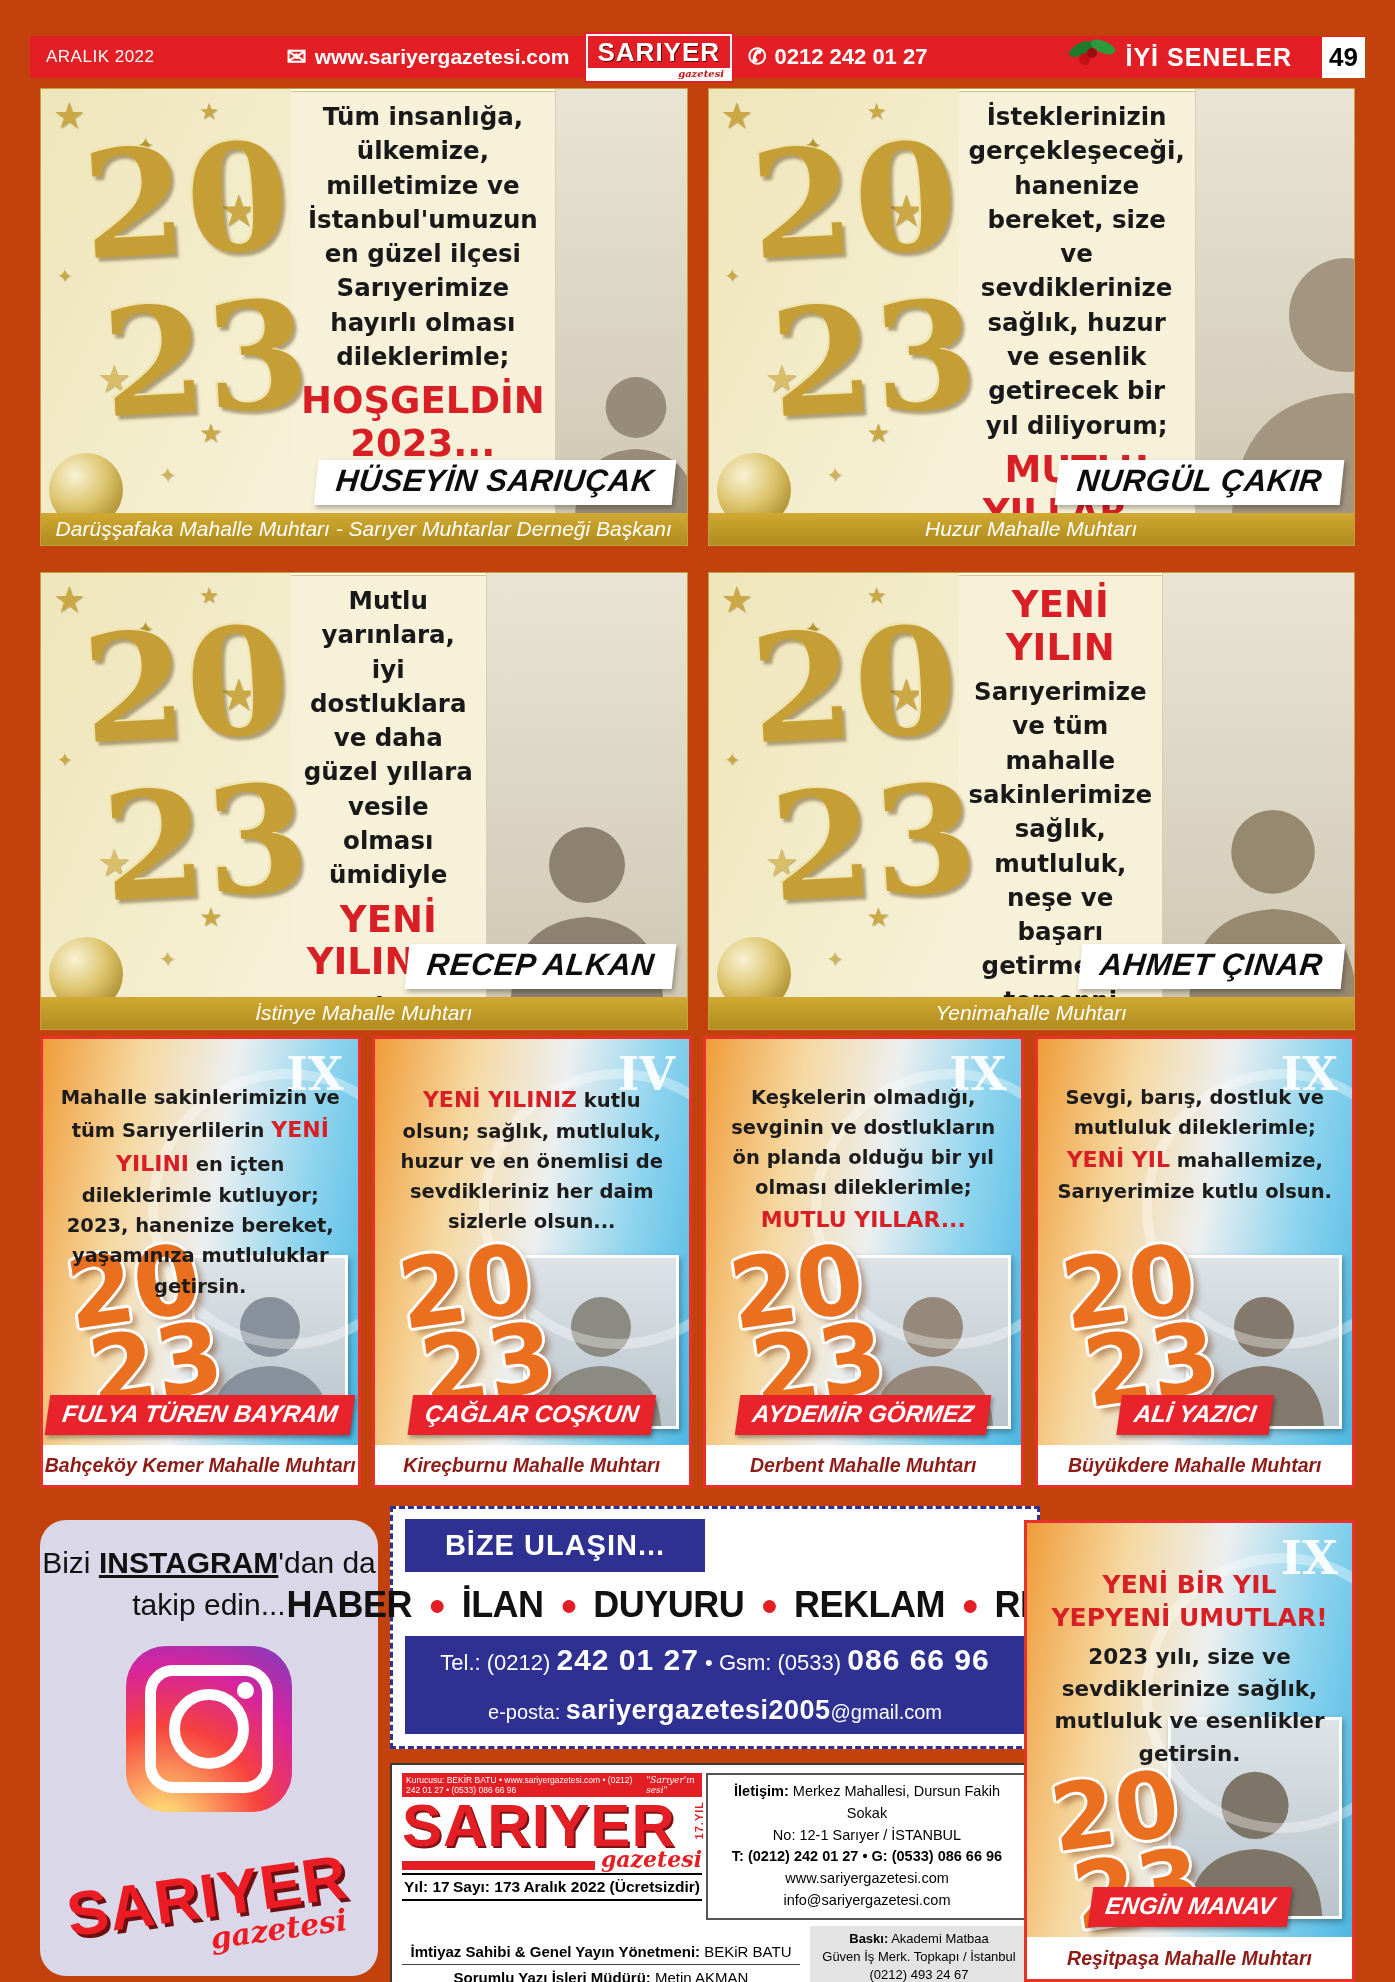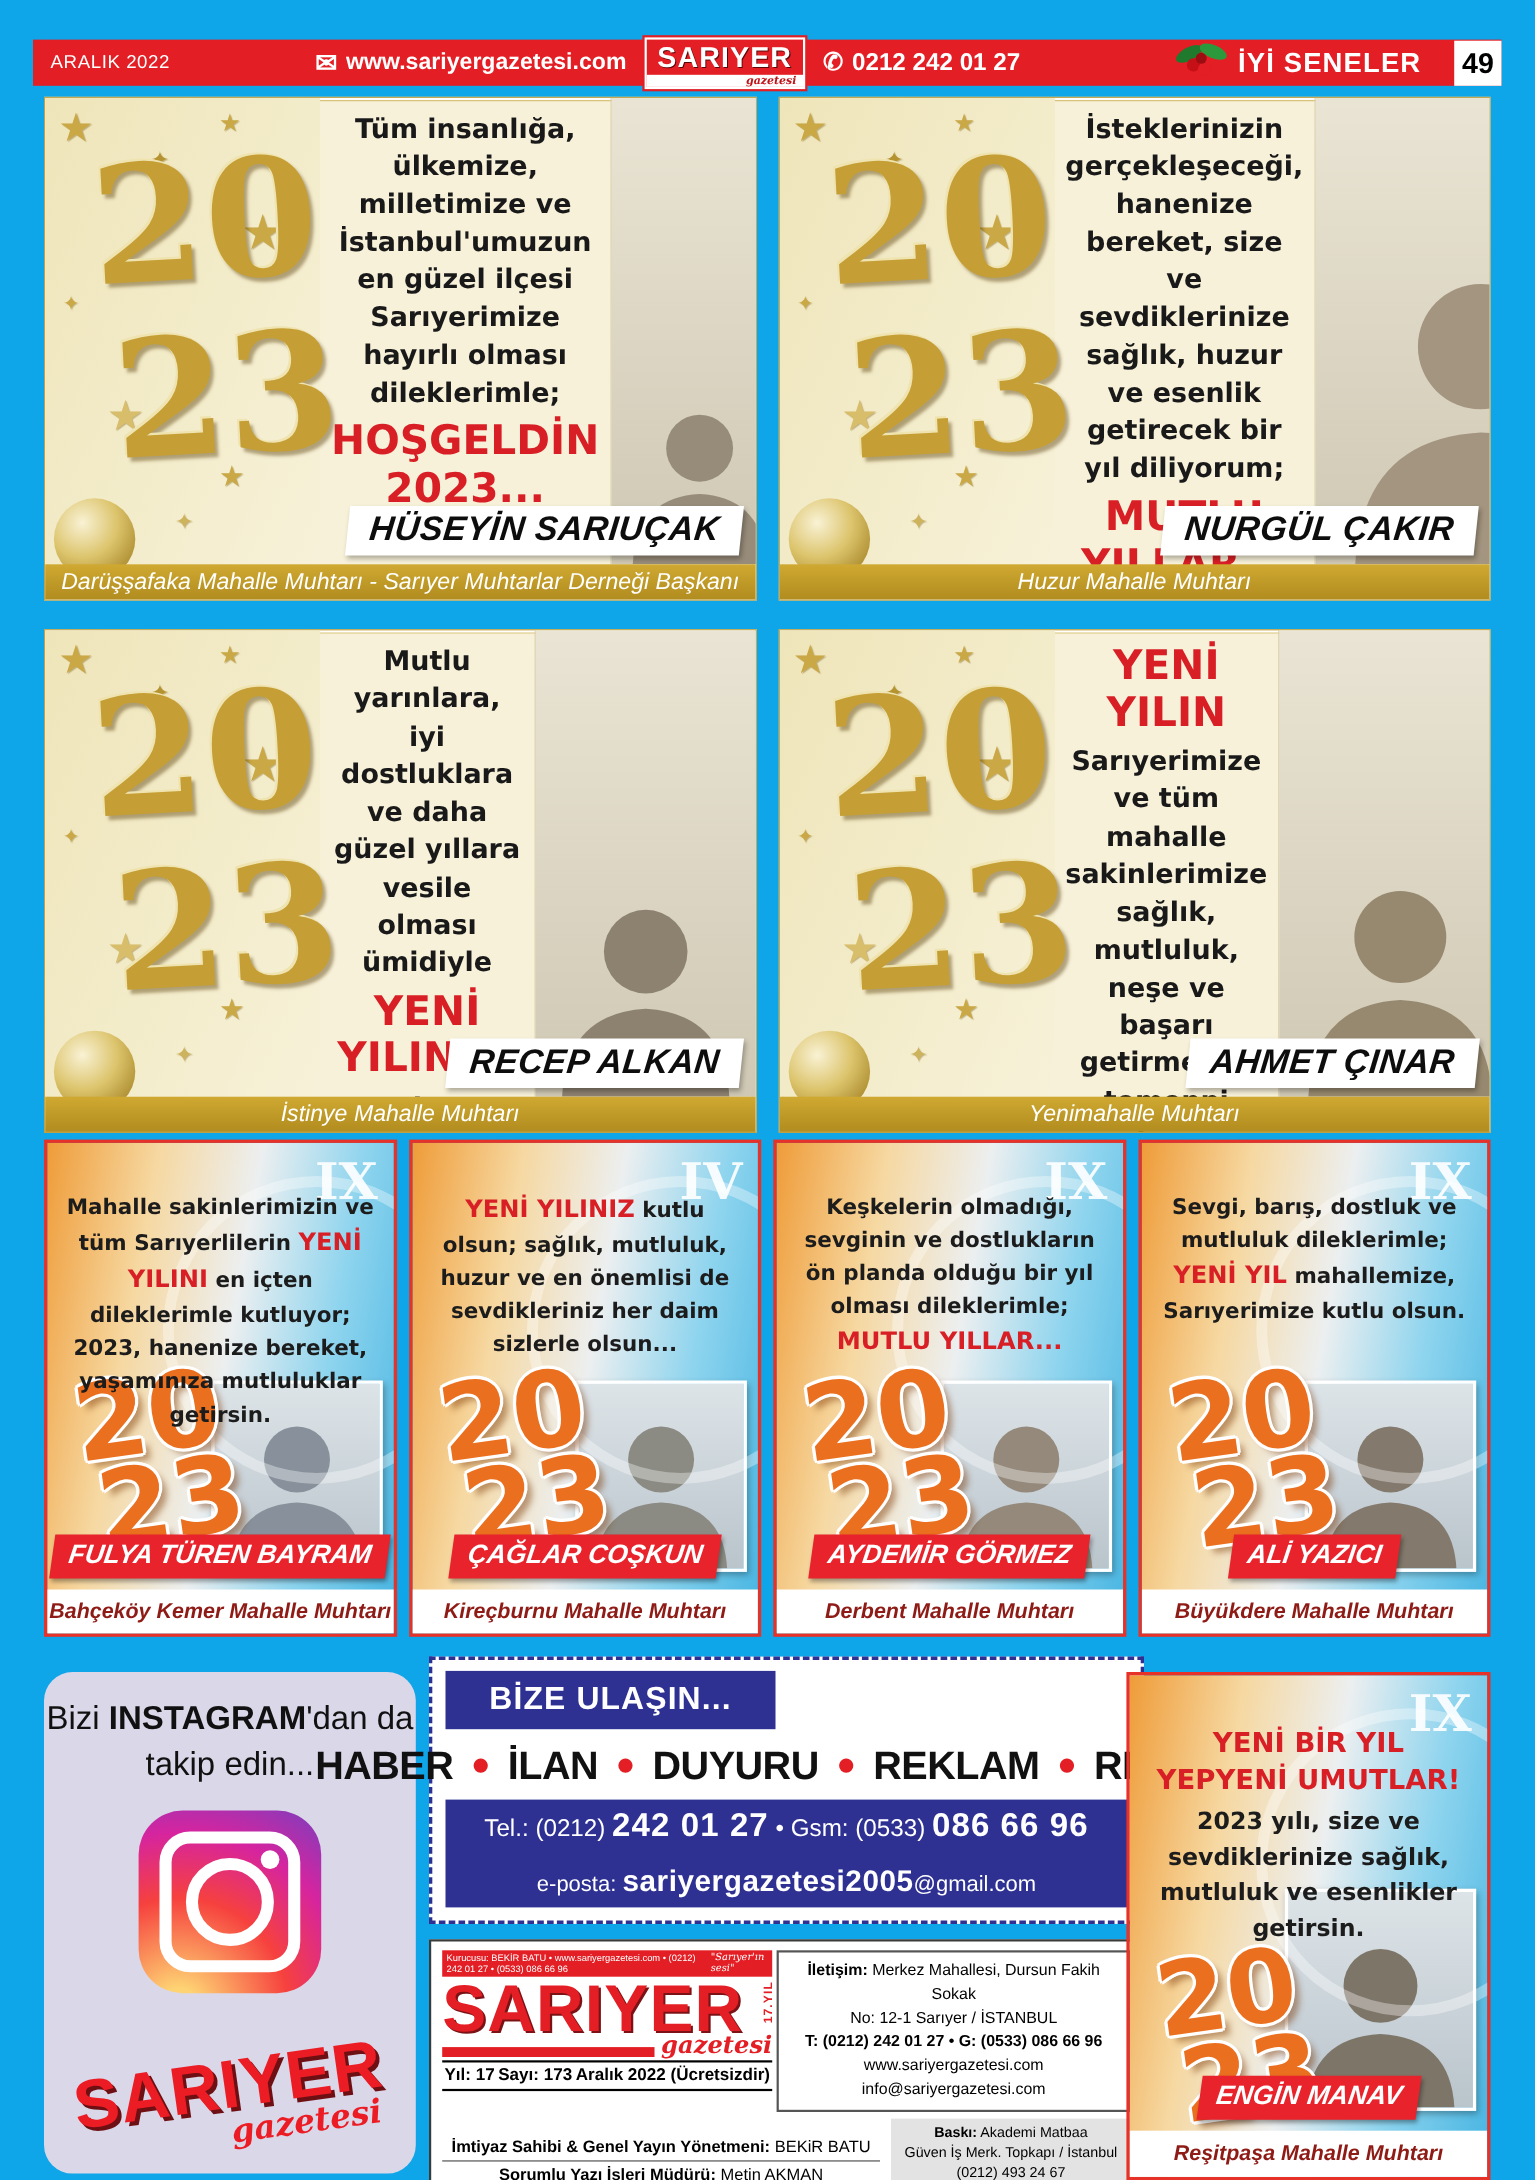--- a/index.html
+++ b/index.html
@@ -1,16 +1,16 @@
 <!DOCTYPE html>
 <html><head>
 <meta charset="utf-8">
 <style>
   html,body{margin:0;padding:0;background:#fff;}
-  .page{position:relative;width:1395px;height:1982px;background:#0ea5e9;margin:0 auto;
+  .page{position:relative;width:1395px;height:1982px;background:#c2410c;margin:0 auto;
         font-family:"Liberation Sans",sans-serif;overflow:hidden;}
 
   
   .topbar{position:absolute;left:30px;right:30px;top:36px;height:42px;background:#e31e24;
           display:flex;align-items:center;color:#fff;}
   .tb-date{font-size:17px;margin-left:16px;letter-spacing:.5px;}
   .tb-sp{flex:1;}
   .tb-site{display:flex;align-items:center;gap:8px;font-weight:bold;font-size:21px;}
   .tb-site .env{font-size:24px;}
   .tb-logo{margin:0 16px;background:#e31e24;border:2px solid #fff;padding:1px 10px 0;text-align:center;
@@ -90,21 +90,21 @@
   .stitle{position:absolute;left:0;right:0;bottom:0;height:40px;background:#fff;z-index:3;
           color:#8e1b15;font-style:italic;font-weight:bold;font-size:19.5px;
           display:flex;align-items:center;justify-content:center;}
 
   
   .bottom{position:absolute;top:1506px;left:40px;width:1315px;height:472px;}
 
   .insta{position:absolute;left:0;top:14px;width:338px;height:456px;background:#dad7e9;
          border-radius:26px;text-align:center;padding-top:22px;box-sizing:border-box;}
   .ig-line{font-size:30px;color:#111;line-height:1.4;}
-  .ig-line b{font-weight:900;}
+  .ig-line b{font-weight:900;text-decoration:underline;}
   .ig-icon{position:relative;width:166px;height:166px;margin:20px auto 0;border-radius:40px;
            background:radial-gradient(circle at 22% 108%,#fed373 8%,#f6413e 45%,#d6249f 72%,#8a3ab9 95%);}
   .ig-icon::before{content:"";position:absolute;inset:19px;border:11px solid #fff;border-radius:28px;}
   .ig-icon::after{content:"";position:absolute;left:50%;top:50%;width:58px;height:58px;margin:-40px 0 0 -40px;
                   border:11px solid #fff;border-radius:50%;}
   .ig-dot{position:absolute;right:38px;top:36px;width:17px;height:17px;border-radius:50%;background:#fff;}
   .insta-logo{margin-top:48px;transform:rotate(-8deg);}
   .insta-logo .t{font-weight:900;font-size:62px;letter-spacing:1px;color:#ec1c24;
                  text-shadow:3px 4px 0 #6e0f13;}
   .insta-logo .g{display:block;text-align:right;margin:-10px 34px 0 0;color:#ec1c24;

